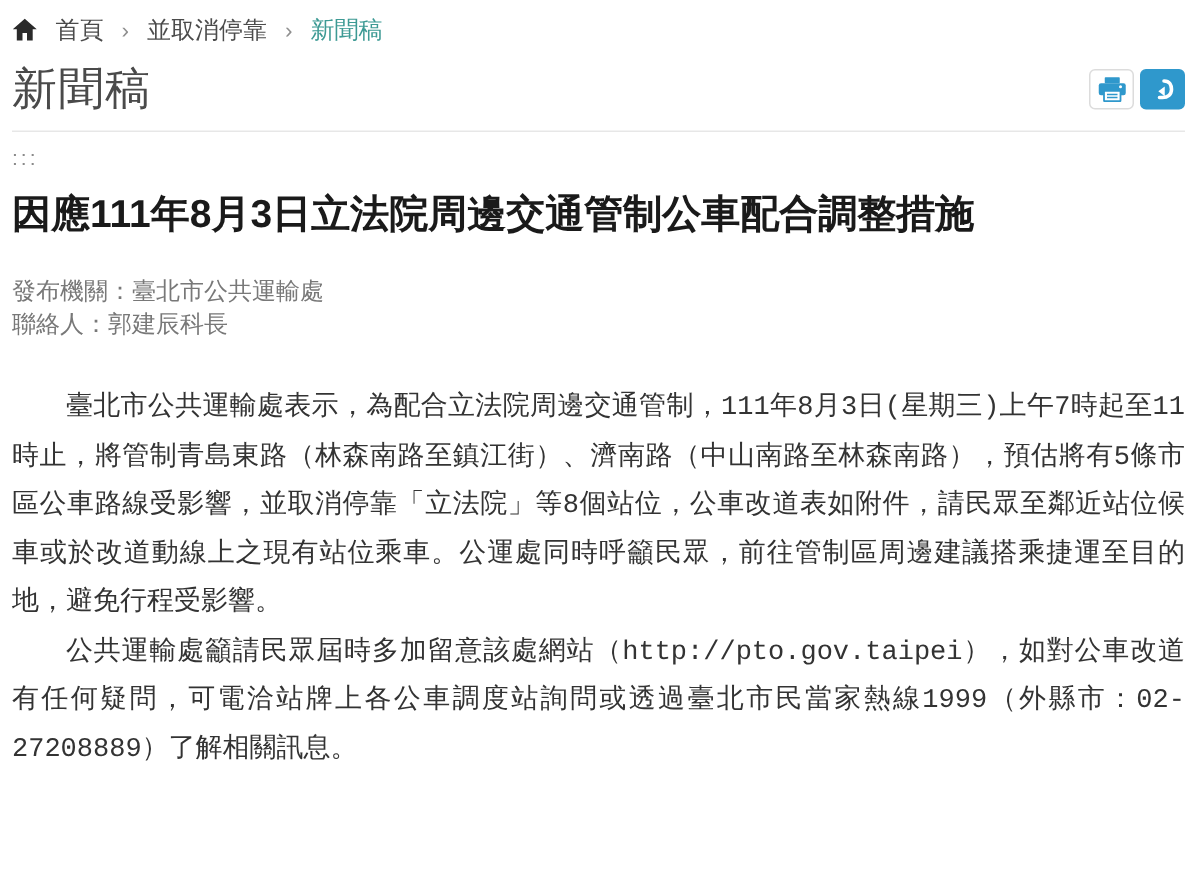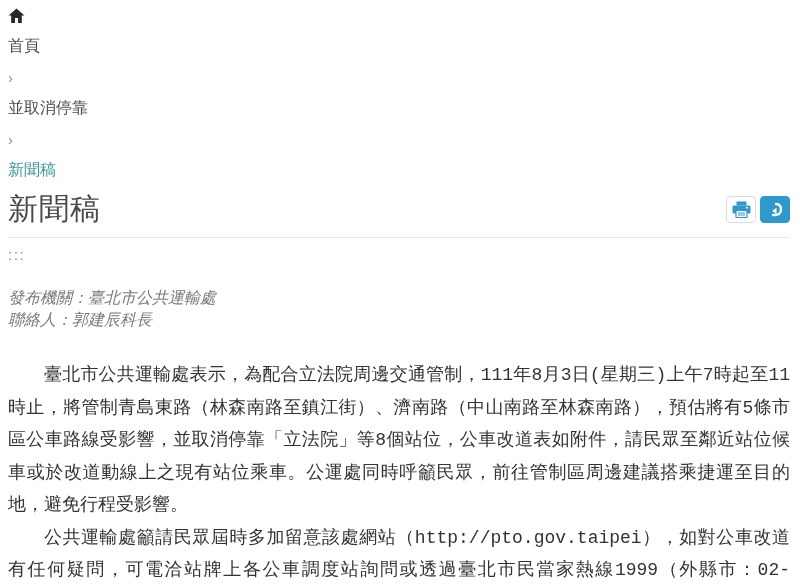--- a/index.html
+++ b/index.html
@@ -13,26 +13,25 @@
   }
   .page {
     width: 100%;
     height: 100%;
     padding: 8px 10px 0 8px;
   }
 
   
   .breadcrumb {
     display: flex;
-    align-items: flex-start;
+    align-items: center;
     gap: 12px;
     font-size: 16px;
     color: #4b4b4b;
     padding-top: 2px;
-    flex-direction: column;
   }
   .crumb { color: #4b4b4b; text-decoration: none; cursor: pointer; }
   .crumb-sep { color: #8f8f8f; font-size: 15px; }
   .crumb-current { color: #3d9a94; }
   .home-icon { display: inline-flex; align-items: center; margin-top: -2px; cursor: pointer; }
 
   
   .header-row {
     display: flex;
     justify-content: space-between;
@@ -79,21 +78,20 @@
     font-weight: 700;
     color: #1a1a1a;
     margin: 13px 0 0 0;
     line-height: 34px;
   }
   .meta-block {
     margin-top: 25px;
     font-size: 16px;
     color: #787878;
     line-height: 22px;
-    font-style: italic;
   }
   .meta-line { margin: 0; }
 
   .body-text {
     margin-top: 28px;
     font-size: 18px;
     color: #333333;
     line-height: 32.5px;
     text-align: justify;
   }
@@ -141,20 +139,21 @@
         </span>
       </button>
     </div>
   </div>
 
   <div class="divider"></div>
 
   <div class="skip-marker">:::</div>
 
   <article>
+    <h2 class="article-title">因應111年8月3日立法院周邊交通管制公車配合調整措施</h2>
 
     <div class="meta-block">
       <p class="meta-line">發布機關：臺北市公共運輸處</p>
       <p class="meta-line">聯絡人：郭建辰科長</p>
     </div>
 
     <div class="body-text">
       <p>臺北市公共運輸處表示，為配合立法院周邊交通管制，111年8月3日(星期三)上午7時起至11時止，將管制青島東路（林森南路至鎮江街）、濟南路（中山南路至林森南路），預估將有5條市區公車路線受影響，並取消停靠「立法院」等8個站位，公車改道表如附件，請民眾至鄰近站位候車或於改道動線上之現有站位乘車。公運處同時呼籲民眾，前往管制區周邊建議搭乘捷運至目的地，避免行程受影響。</p>
       <p>公共運輸處籲請民眾屆時多加留意該處網站（http://pto.gov.taipei），如對公車改道有任何疑問，可電洽站牌上各公車調度站詢問或透過臺北市民當家熱線1999（外縣市：02-27208889）了解相關訊息。</p>
 

